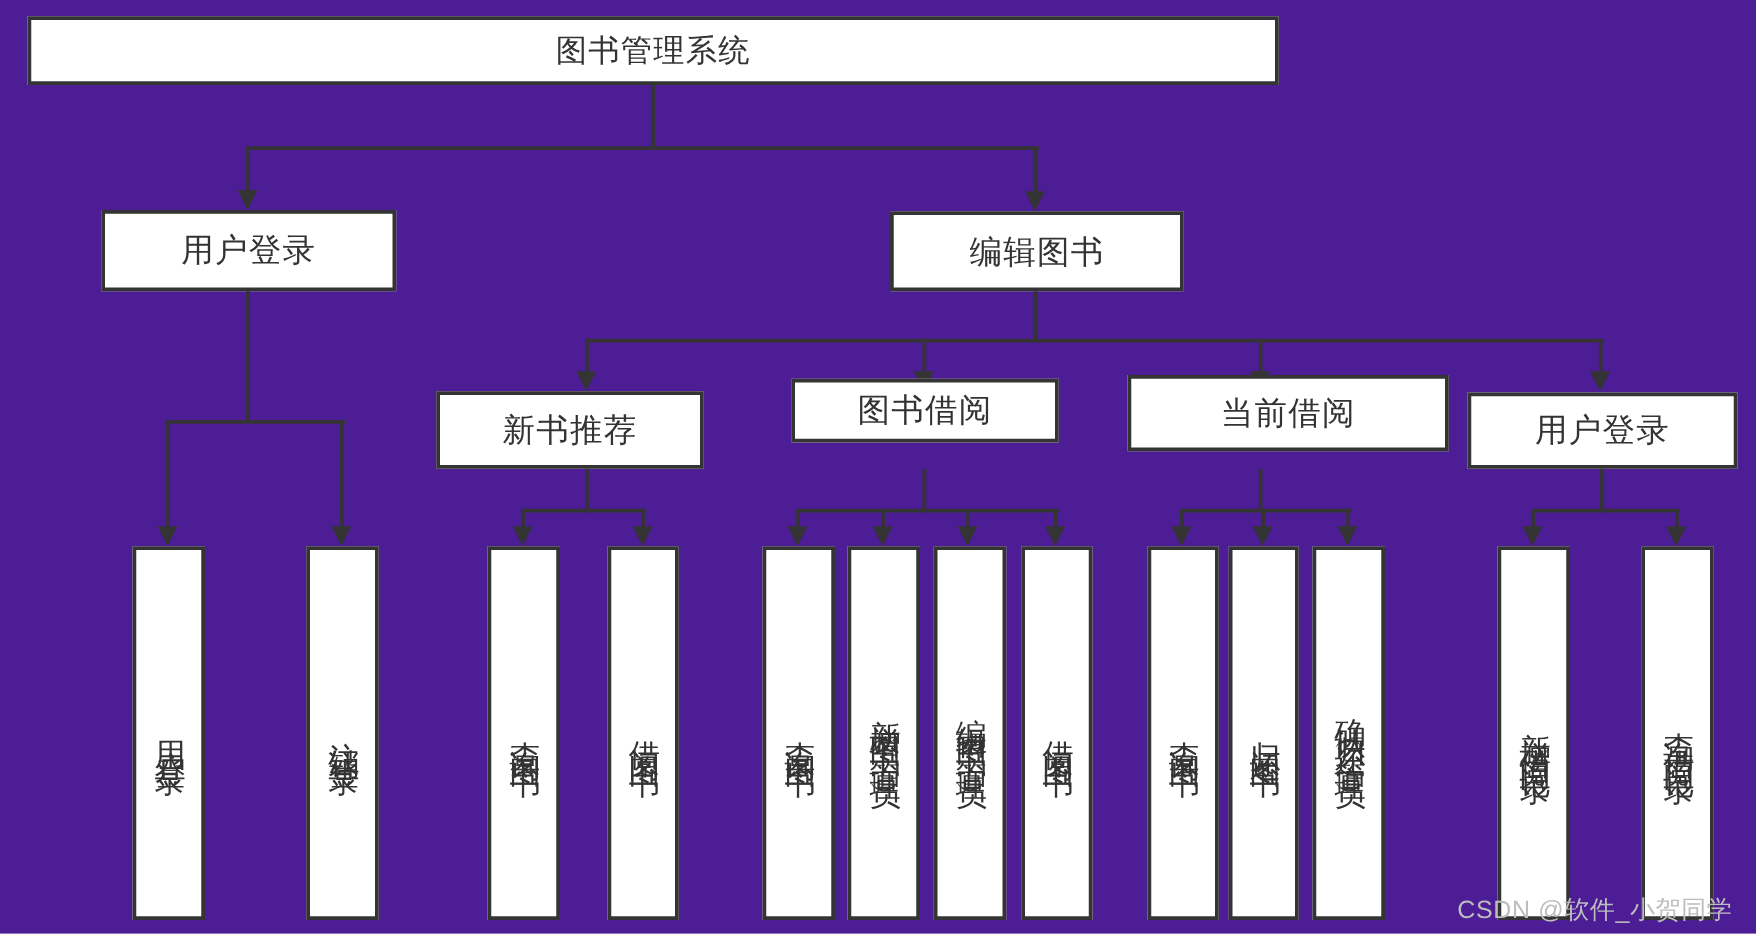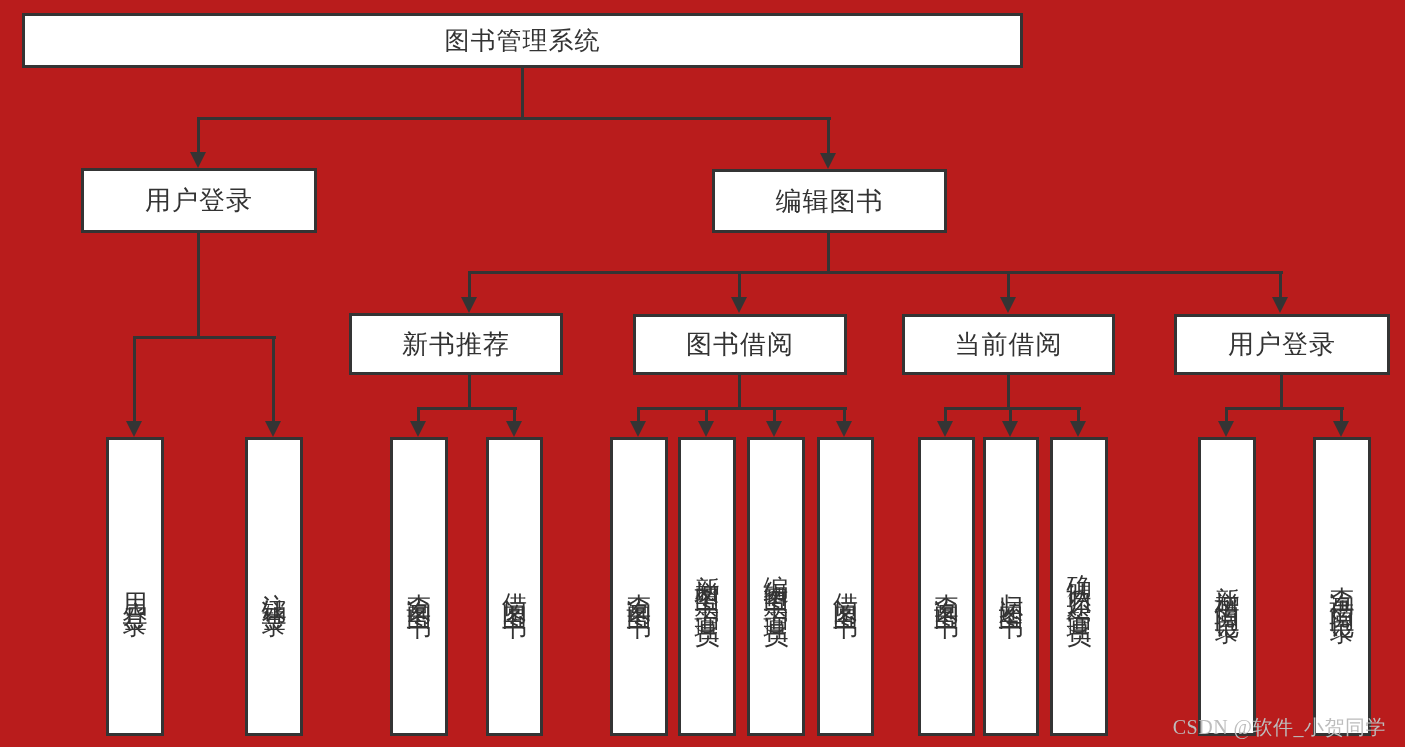--- a/index.html
+++ b/index.html
@@ -1,18 +1,18 @@
 <!DOCTYPE html>
 <html><head>
 <meta charset="utf-8">
 <style>
   html,body{margin:0;padding:0;background:#ffffff;}
   .canvas{
-    position:relative;width:1405px;height:747px;background:#b91c1c;overflow:hidden;
-    font-family:Liberation Serif, serif;color:#333333;
+    position:relative;width:1405px;height:747px;background:#4c1d95;overflow:hidden;
+    font-family:Liberation Sans, sans-serif;color:#333333;
   }
   .box{
     position:absolute;box-sizing:border-box;border:3px solid #343434;background:#ffffff;
     display:flex;align-items:center;justify-content:center;
     font-size:26px;color:#333333;letter-spacing:1px;white-space:nowrap;
   }
   .root{font-size:25px;}
   .vbox{
     writing-mode:vertical-lr;text-orientation:mixed;
     font-size:25px;letter-spacing:7px;line-height:1;white-space:normal;
@@ -57,22 +57,22 @@
   <div class="vline" style="left:468px;top:271px;width:3px;height:27px;"></div>
   <div class="ahead" style="left:461px;top:297px;"></div>
   <div class="vline" style="left:738px;top:271px;width:3px;height:27px;"></div>
   <div class="ahead" style="left:731px;top:297px;"></div>
   <div class="vline" style="left:1007px;top:271px;width:3px;height:27px;"></div>
   <div class="ahead" style="left:1000px;top:297px;"></div>
   <div class="vline" style="left:1279px;top:271px;width:3px;height:27px;"></div>
   <div class="ahead" style="left:1272px;top:297px;"></div>
 
   <div class="box" style="left:349px;top:313px;width:214px;height:62px;">新书推荐</div>
-  <div class="box" style="left:633px;top:314px;width:214px;height:61px;">图书借阅</div>
-  <div class="box" style="left:902px;top:314px;width:213px;height:61px;">当前借阅</div>
+  <div class="box" style="left:633px;top:303px;width:214px;height:51px;">图书借阅</div>
+  <div class="box" style="left:902px;top:300px;width:257px;height:61px;">当前借阅</div>
   <div class="box" style="left:1174px;top:314px;width:216px;height:61px;">用户登录</div>
 
   <div class="vline" style="left:468px;top:375px;width:3px;height:35px;"></div>
   <div class="hline" style="left:417px;top:407px;width:100px;height:3px;"></div>
   <div class="vline" style="left:417px;top:407px;width:3px;height:15px;"></div>
   <div class="ahead" style="left:410px;top:421px;"></div>
   <div class="vline" style="left:513px;top:407px;width:3px;height:15px;"></div>
   <div class="ahead" style="left:506px;top:421px;"></div>
 
   <div class="vline" style="left:738px;top:375px;width:3px;height:35px;"></div>

